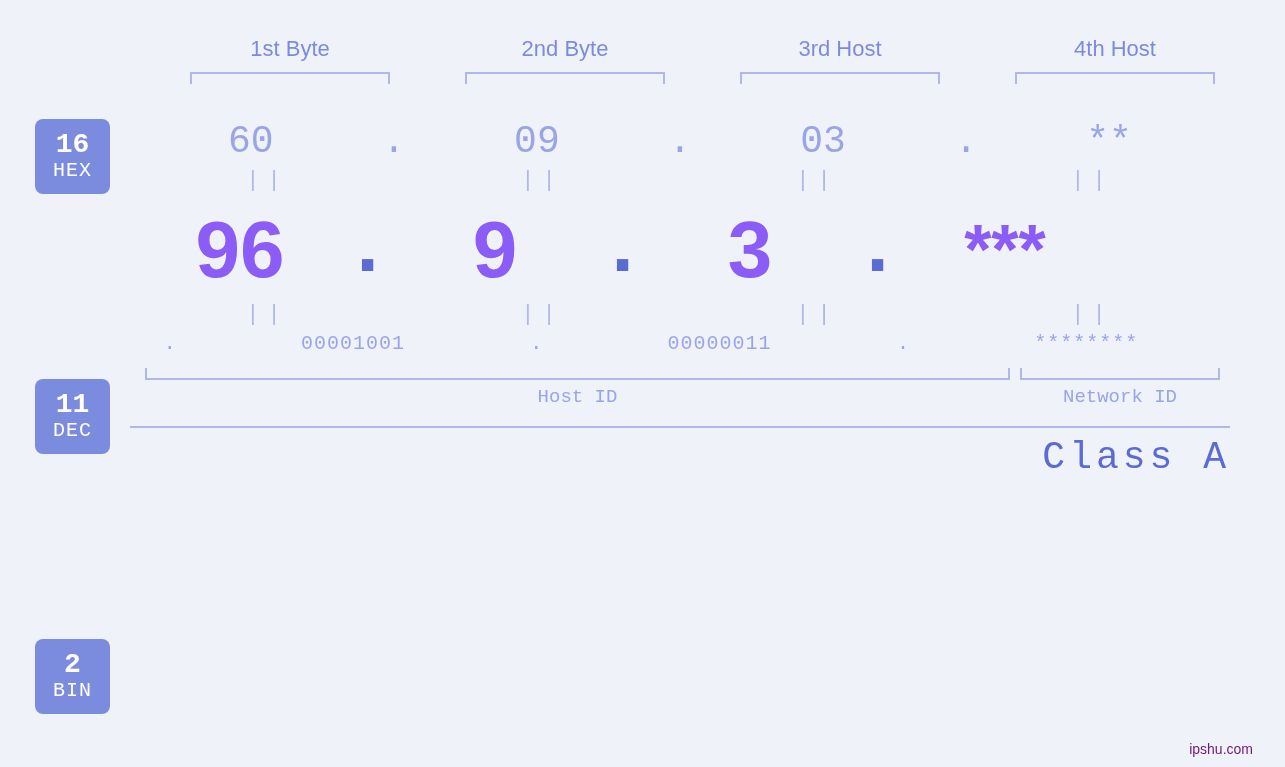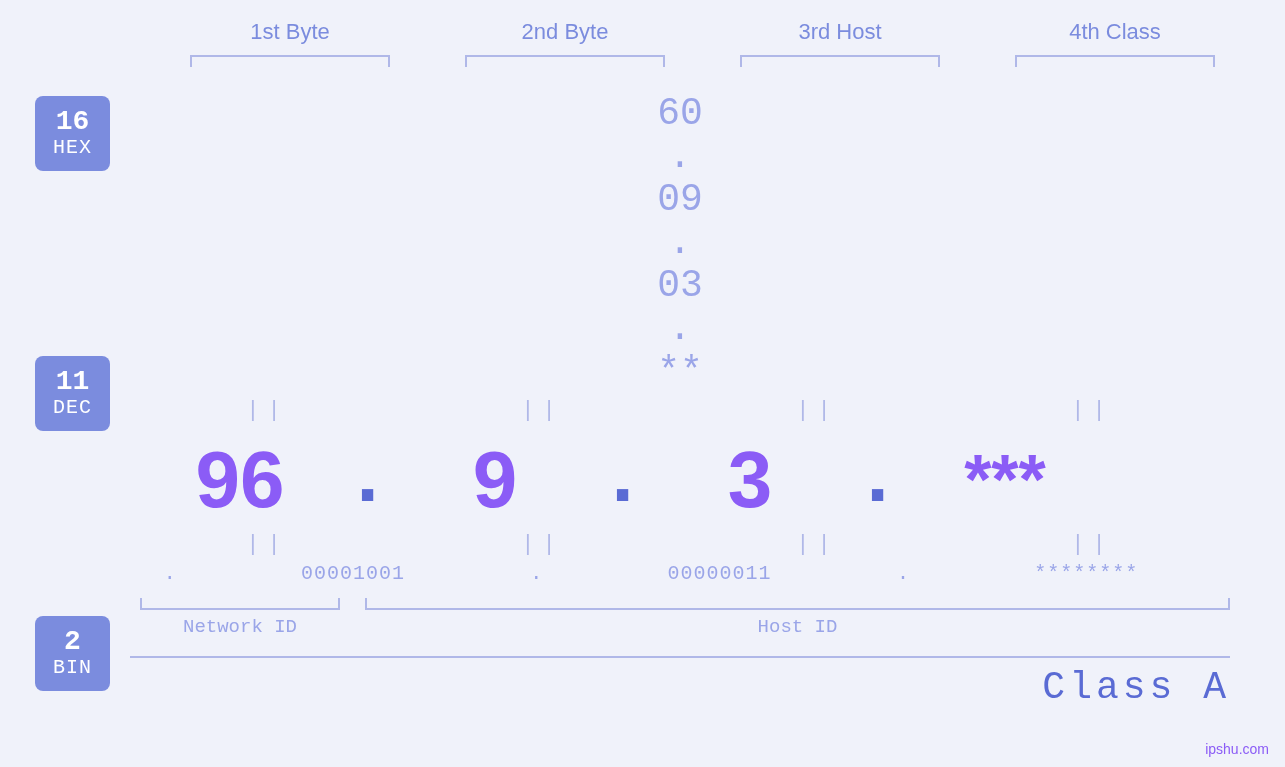--- a/index.html
+++ b/index.html
@@ -12,21 +12,21 @@
       position: relative;
     }
 
     .container {
       width: 1285px;
       height: 767px;
       position: relative;
       display: flex;
       flex-direction: column;
       align-items: center;
-      padding-top: 19px;
+      padding-top: 36px;
     }
 
     
     .byte-headers {
       display: flex;
       width: 1100px;
       margin-left: 120px;
       justify-content: space-around;
       margin-bottom: 10px;
     }
@@ -143,22 +143,22 @@
 
     .bin-dot {
       font-size: 20px;
       color: #9aa5e8;
     }
 
     
     .watermark {
       position: absolute;
       bottom: 10px;
-      right: 16px;
-      color: #8b5cf6;
+      right: 32px;
+      color: #701a75;
       font-size: 14px;
       font-family: Arial, sans-serif;
     }
 
     .top-section {
       display: flex;
       flex-direction: column;
       width: 1285px;
       align-items: center;
     }
@@ -177,21 +177,21 @@
       padding-top: 0px;
     }
 
     .right-data {
       flex: 1;
       display: flex;
       flex-direction: column;
     }
 
     
-    .badge-hex { margin-top: 4px; }
+    .badge-hex { margin-top: 10px; }
     .badge-dec { margin-top: 95px; }
     .badge-bin { margin-top: 95px; }
 
     .dec-dot-large {
       font-size: 80px;
       font-weight: bold;
       color: #5a6bd4;
       font-family: Arial, sans-serif;
       align-self: flex-end;
       padding-bottom: 12px;
@@ -203,21 +203,21 @@
 </head>
 <body>
 
 <div class="container">
 
   <div class="top-section">
     <div class="byte-headers">
       <div class="byte-header">1st Byte</div>
       <div class="byte-header">2nd Byte</div>
       <div class="byte-header">3rd Host</div>
-      <div class="byte-header">4th Class</div>
+      <div class="byte-header">4th Host</div>
     </div>
     <div class="bracket-row">
       <div class="bracket"></div>
       <div class="bracket"></div>
       <div class="bracket"></div>
       <div class="bracket"></div>
     </div>
   </div>
 
   <div class="middle-section">
@@ -232,21 +232,21 @@
         <span class="badge-label">DEC</span>
       </div>
       <div class="badge badge-bin">
         <span class="badge-number">2</span>
         <span class="badge-label">BIN</span>
       </div>
     </div>
 
     <div class="right-data">
 
-      <div class="data-row" style="margin-top:0;flex-direction:column;">
+      <div class="data-row" style="margin-top:11px;">
         <div class="cell">
           <span class="hex-value">60</span>
         </div>
         <span class="hex-dot">.</span>
         <div class="cell">
           <span class="hex-value">09</span>
         </div>
         <span class="hex-dot">.</span>
         <div class="cell">
           <span class="hex-value">03</span>
@@ -298,28 +298,28 @@
         <div class="cell">
           <span class="bin-value">00000011</span>
         </div>
         <span class="bin-dot">.</span>
         <div class="cell">
           <span class="bin-value">********</span>
         </div>
       </div>
 
       <div style="display:flex; width:1100px; margin-top:8px; align-items:flex-start;">
+        <div style="display:flex; flex-direction:column; align-items:center; flex:1; margin-left:15px;">
+          <div style="width:100%; height:12px; border-bottom:2px solid #b0b8e8; border-left:2px solid #b0b8e8; border-right:2px solid #b0b8e8;"></div>
+          <span style="color:#9aa5e8; font-size:19px; margin-top:6px; font-family:'Courier New',monospace;">Host ID</span>
+        </div>
         <div style="display:flex; flex-direction:column; align-items:center; width:220px;">
           <div style="width:200px; height:12px; border-bottom:2px solid #b0b8e8; border-left:2px solid #b0b8e8; border-right:2px solid #b0b8e8;"></div>
           <span style="color:#9aa5e8; font-size:19px; margin-top:6px; font-family:'Courier New',monospace;">Network ID</span>
         </div>
-        <div style="display:flex; flex-direction:column; align-items:center; flex:1; margin-left:15px;">
-          <div style="width:100%; height:12px; border-bottom:2px solid #b0b8e8; border-left:2px solid #b0b8e8; border-right:2px solid #b0b8e8;"></div>
-          <span style="color:#9aa5e8; font-size:19px; margin-top:6px; font-family:'Courier New',monospace;">Host ID</span>
-        </div>
       </div>
 
       <div style="width:1100px; border-bottom:2px solid #b0b8e8; margin-top:18px;"></div>
       <div style="width:1100px; text-align:right; margin-top:8px;">
         <span style="color:#5a6bd4; font-size:38px; font-family:'Courier New',monospace; letter-spacing:4px;">Class A</span>
       </div>
 
     </div>
   </div>
 

